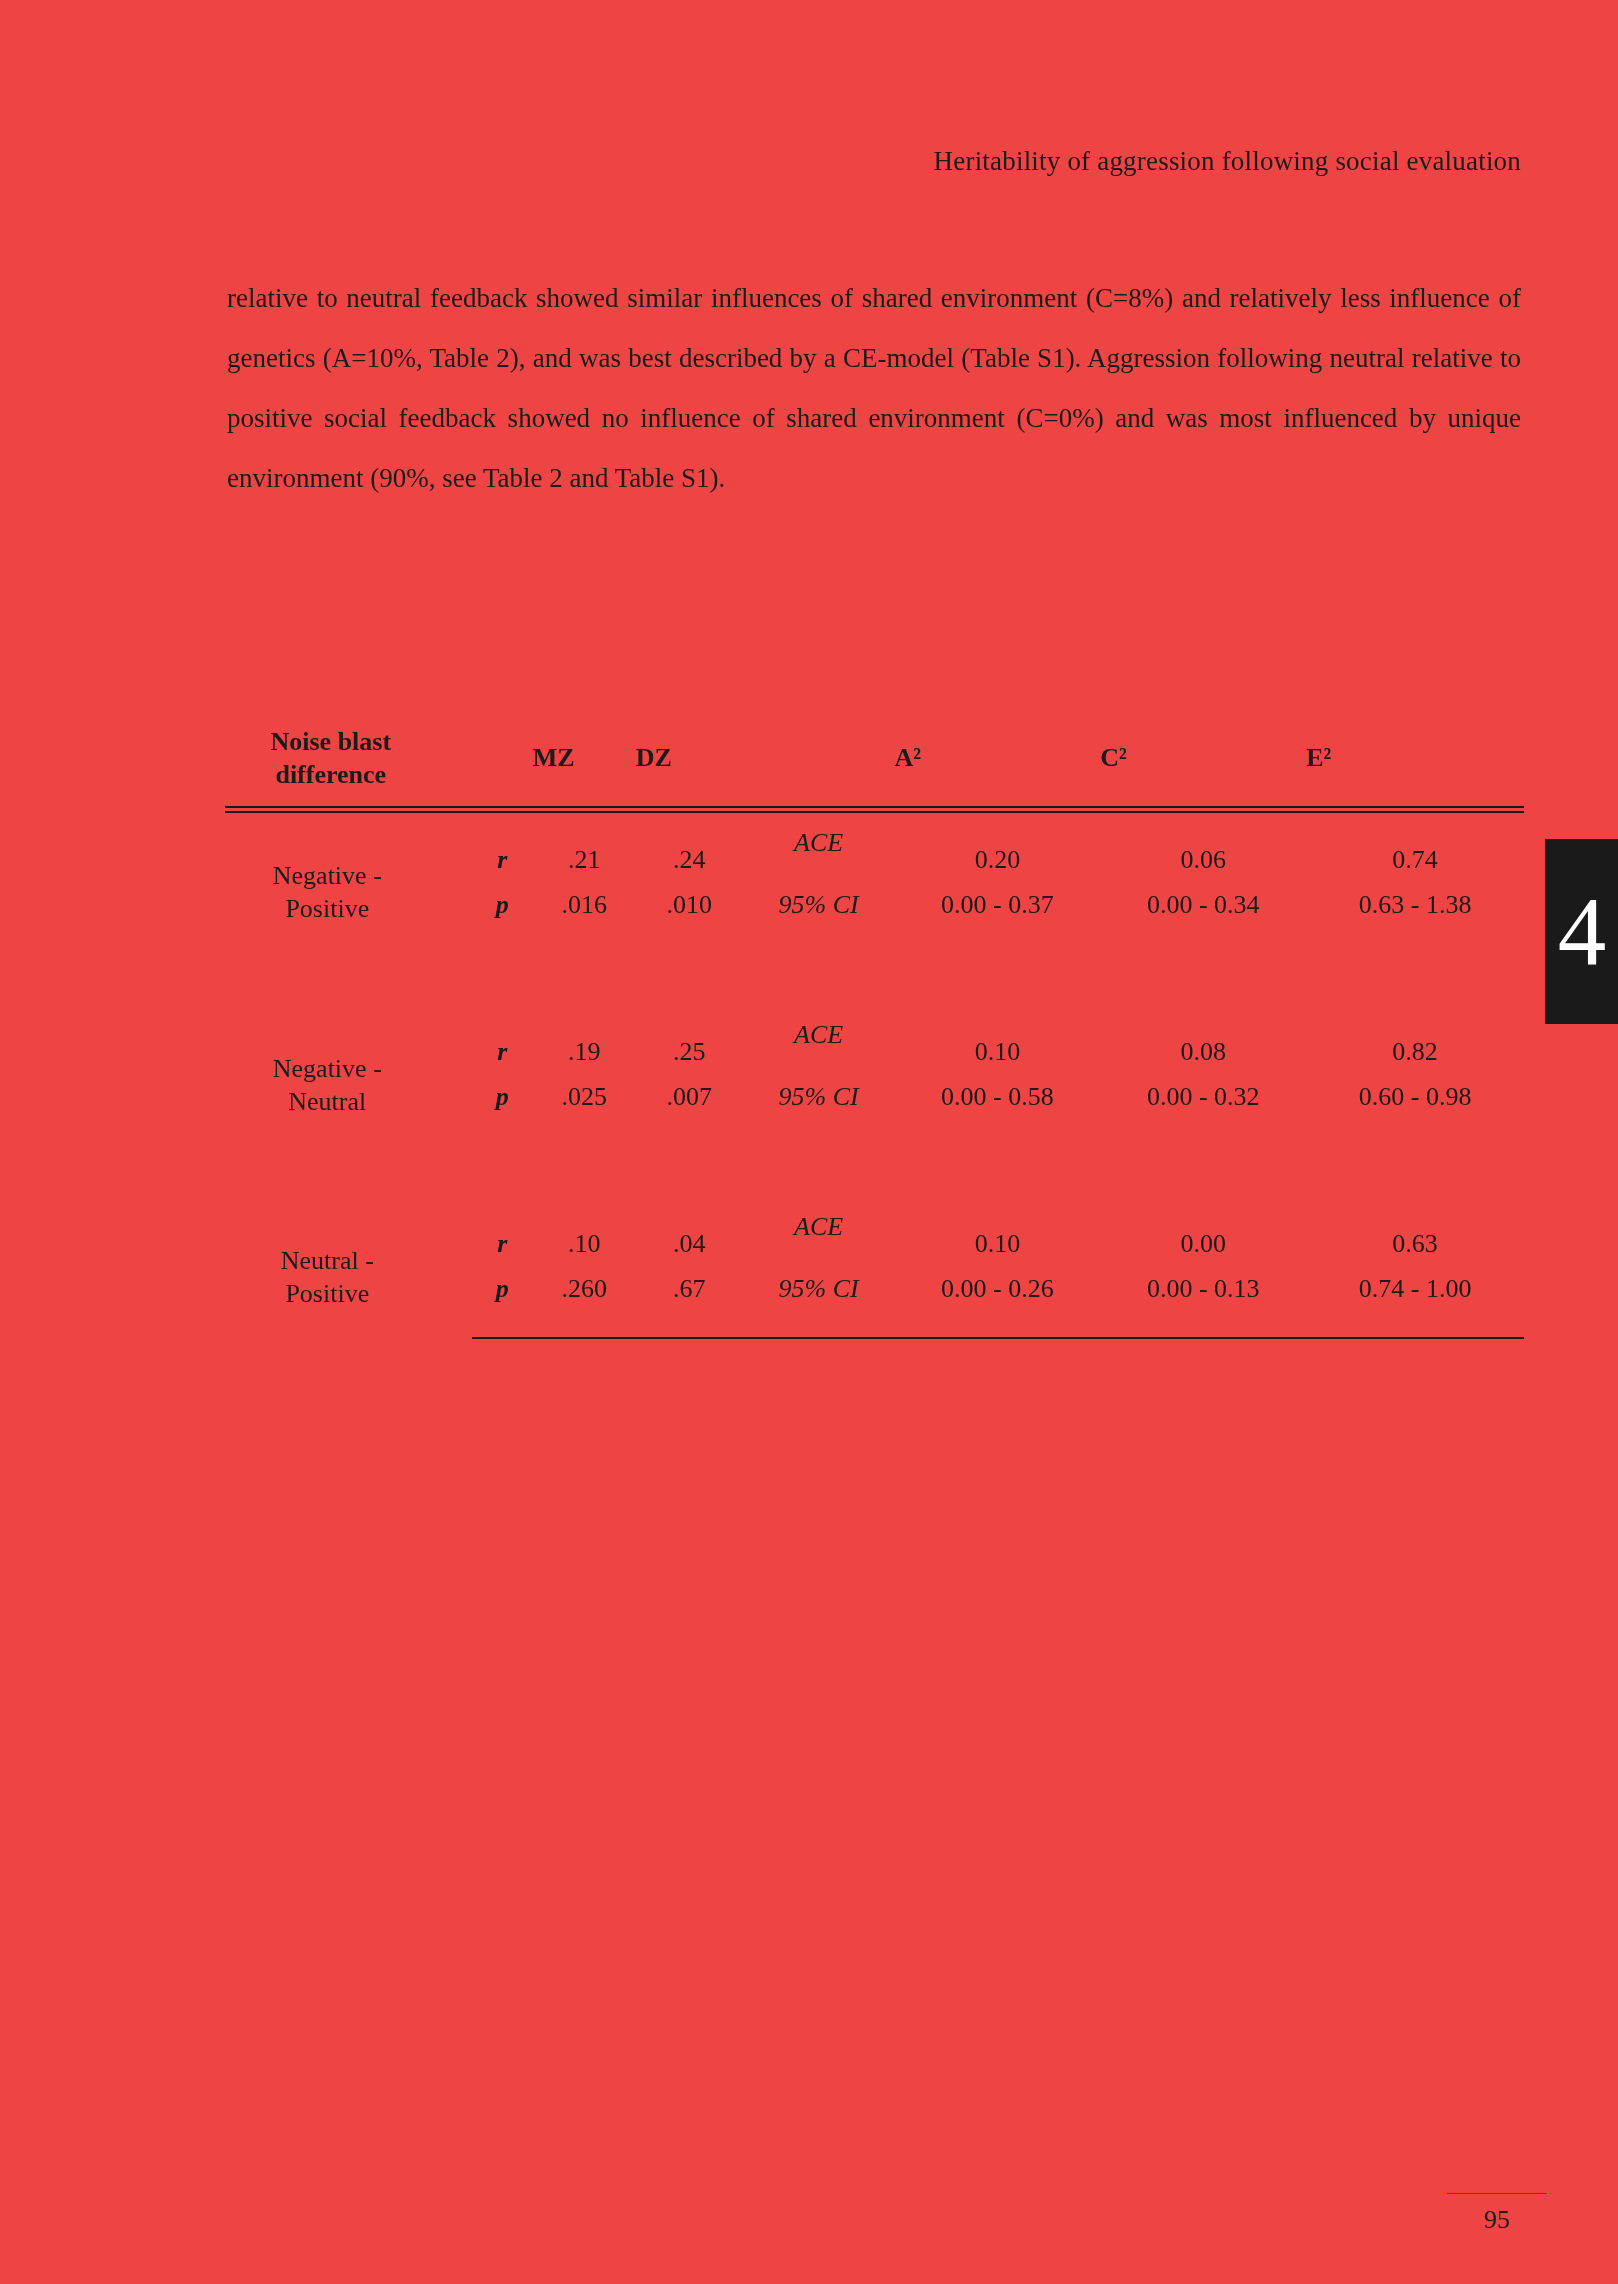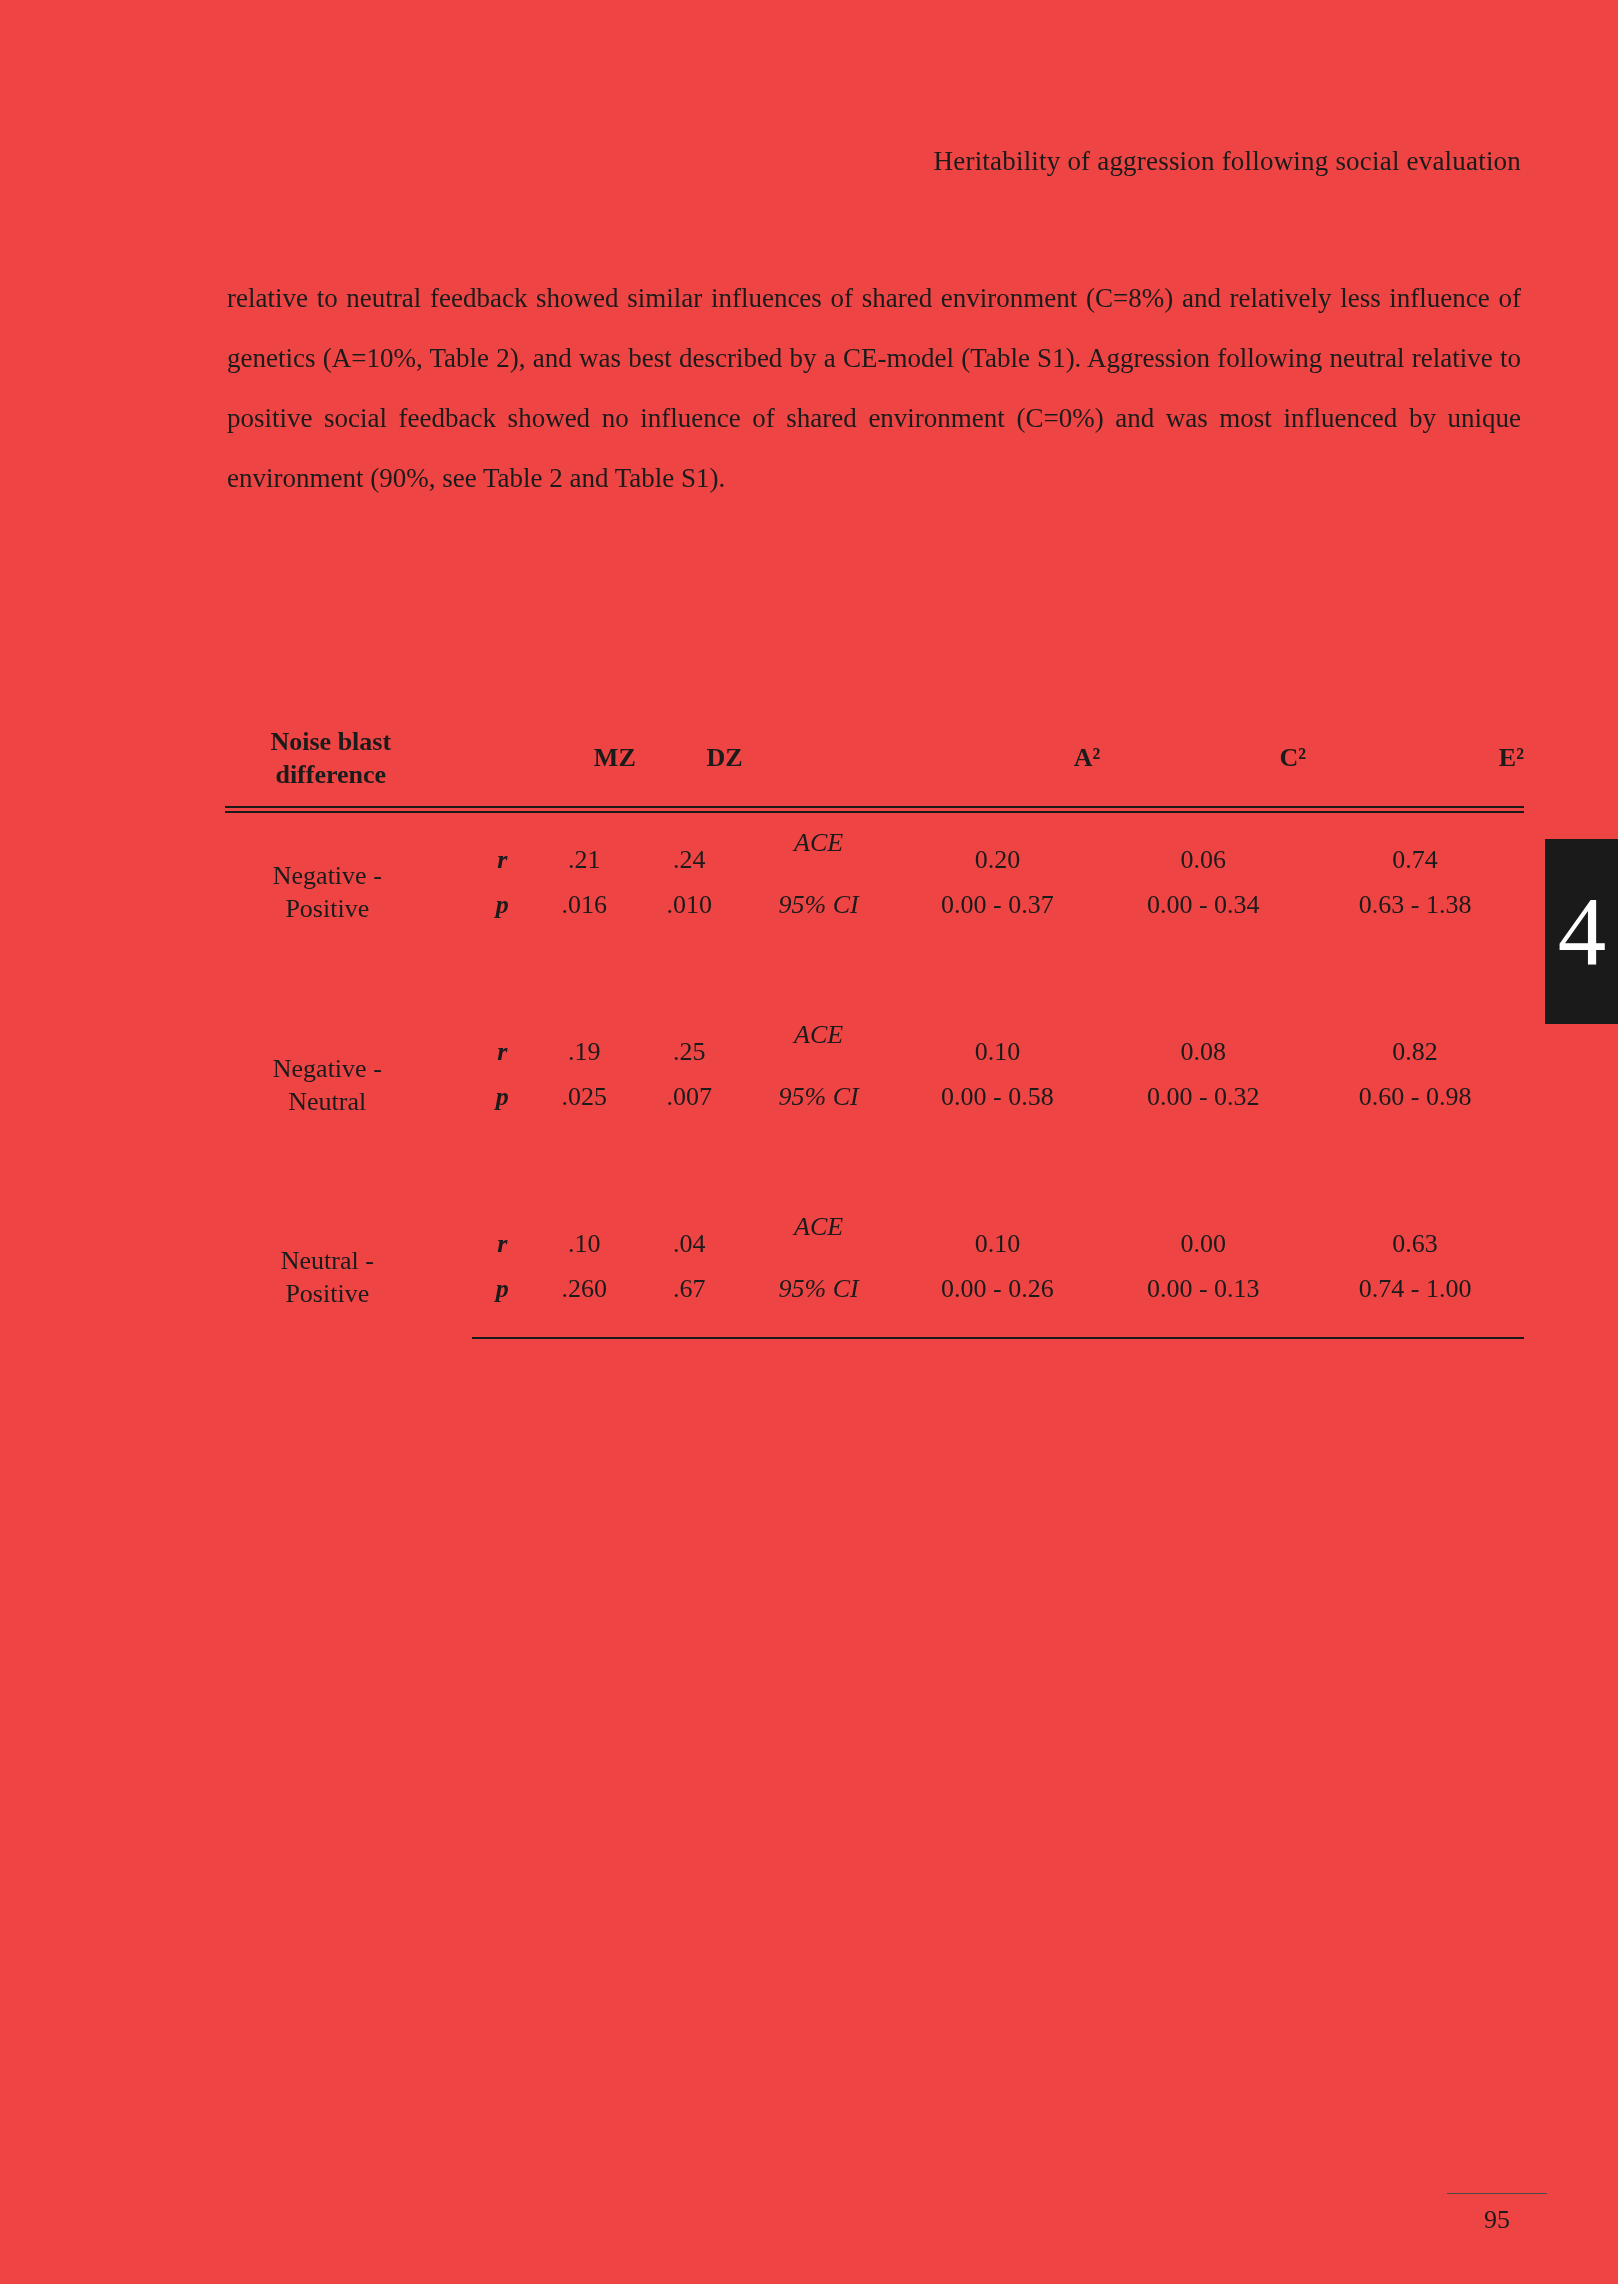--- a/index.html
+++ b/index.html
@@ -48,21 +48,21 @@
     position: absolute;
     top: 714px;
     left: 225px;
     width: 1299px;
     border-collapse: collapse;
     font-size: 26px;
     color: #1b1b1b;
   }
   table.data-table th {
     font-weight: bold;
-    text-align: right;
+    text-align: left;
     vertical-align: middle;
     padding: 10.7px 0 15px 0;
     border-bottom: 7.6px double #1a1a1a;
     line-height: 33px;
   }
   table.data-table th.label-col {
     text-align: center;
     padding-left: 10.7px;
     padding-right: 46px;
     font-family: Liberation Serif, serif;

